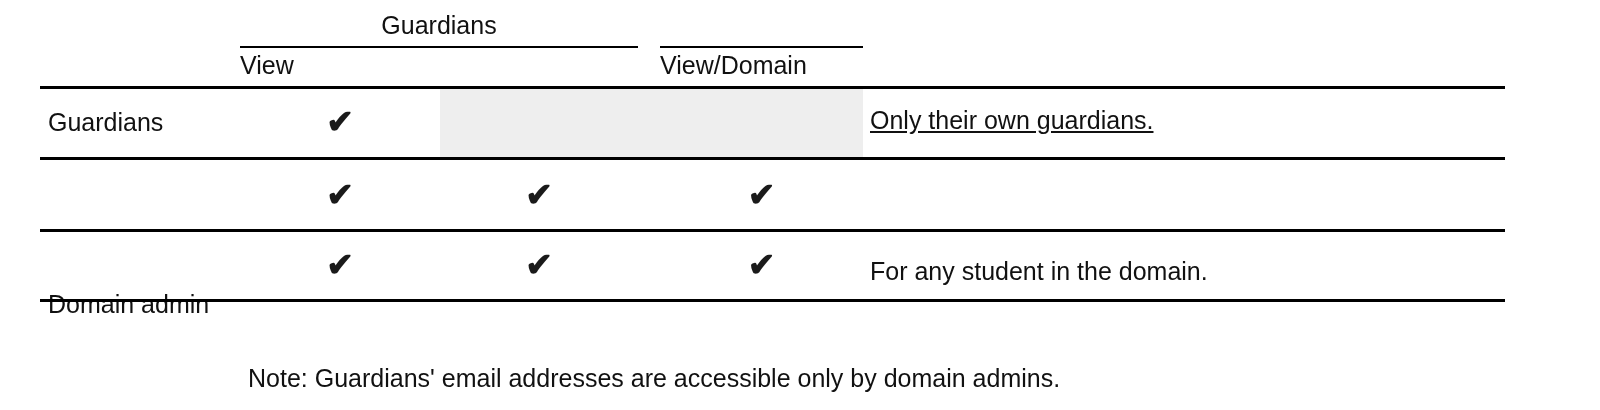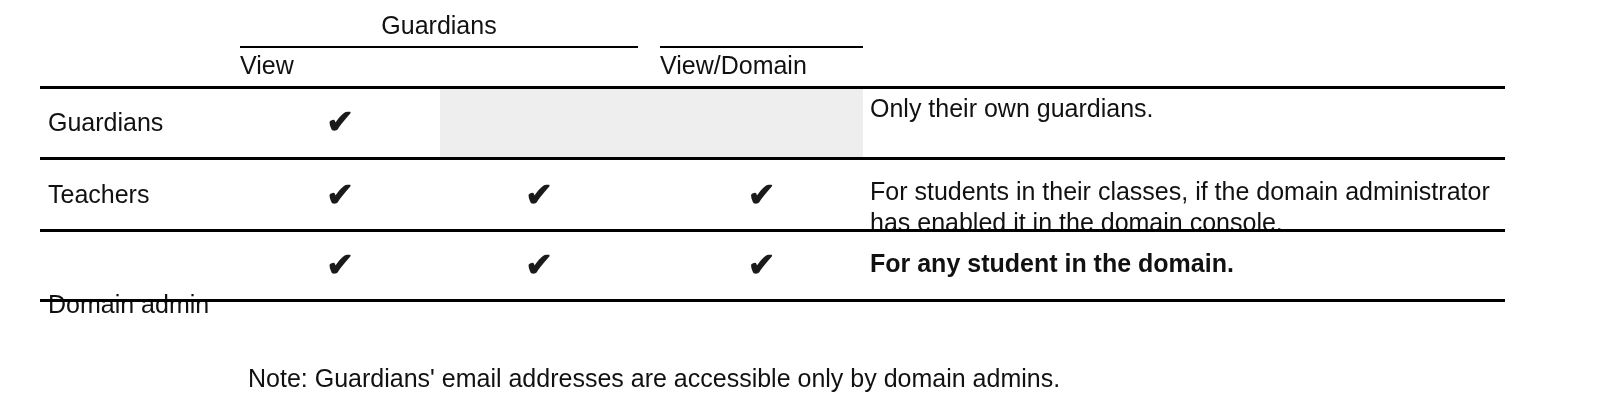--- a/index.html
+++ b/index.html
@@ -145,23 +145,23 @@
   .row.teachers     .cell-check { top: 18px; }
   .row.domain-admin .cell-check { top: 16px; }
 
   .cell-desc {
     position: absolute;
     left: 830px;
     width: 630px;
     font-size: 25px;
     line-height: 31px;
   }
-  .row.students     .cell-desc { top: 4px; }
+  .row.students     .cell-desc { top: 16px; text-decoration: underline; }
   .row.teachers     .cell-desc { top: 16px; }
-  .row.domain-admin .cell-desc { top: 16px; font-weight: bold; }
+  .row.domain-admin .cell-desc { top: 24px; }
 
   
   .note {
     position: absolute;
     left: 248px;
     top: 338px;
     font-size: 25px;
     line-height: 30px;
     white-space: nowrap;
     margin-top: 25px;
@@ -190,25 +190,23 @@
     <div class="row students">
       <div class="shade"></div>
       <div class="rowlabel">Guardians</div>
       <div class="cell-check view">✔</div>
       <div class="cell-desc">Only their own guardians.</div>
     </div>
 
     <div class="rule-row"></div>
 
     <div class="row teachers">
-      <div class="rowlabel">Teachers</div>
       <div class="cell-check view">✔</div>
       <div class="cell-check modify">✔</div>
       <div class="cell-check invite">✔</div>
-      <div class="cell-desc">For students in their classes, if the domain administrator has enabled it in the domain console.</div>
     </div>
 
     <div class="rule-row"></div>
 
     <div class="row domain-admin">
       <div class="rowlabel">Domain admin</div>
       <div class="cell-check view">✔</div>
       <div class="cell-check modify">✔</div>
       <div class="cell-check invite">✔</div>
       <div class="cell-desc">For any student in the domain.</div>

